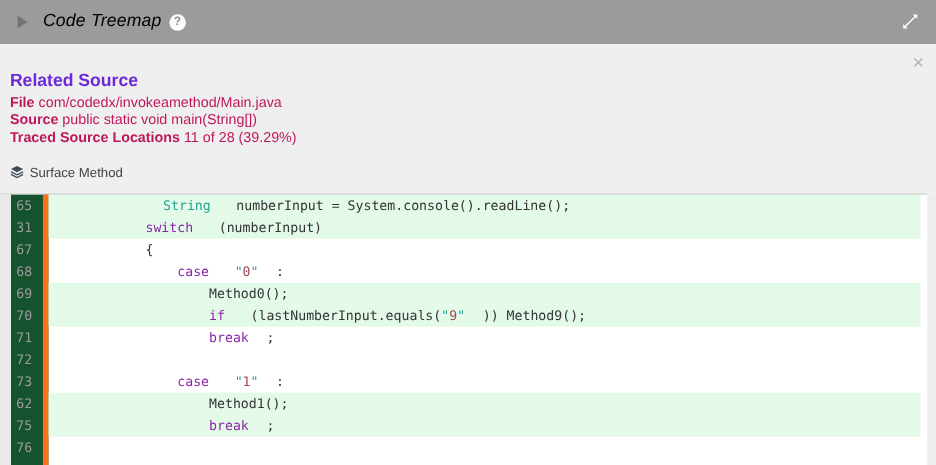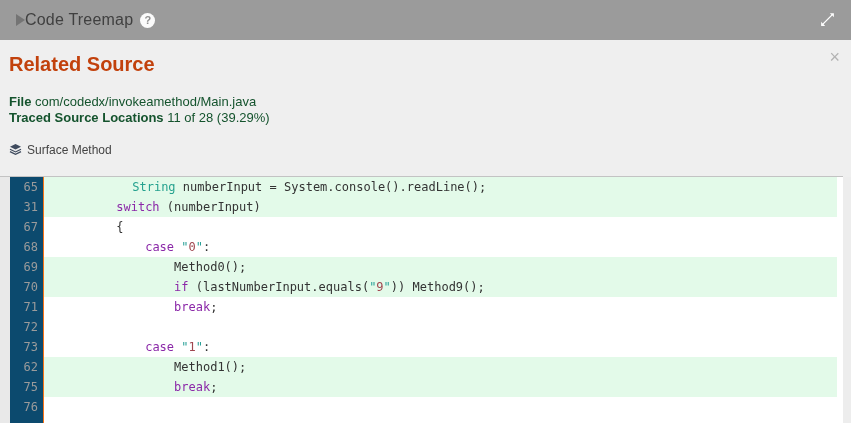--- a/index.html
+++ b/index.html
@@ -9,50 +9,50 @@
   }
   *{box-sizing:border-box;margin:0;padding:0;}
   html,body{width:851px;height:423px;overflow:hidden;}
   body{font-family:"Liberation Sans",sans-serif;background:#fff;}
 
   
   .topbar{height:40px;background:var(--topbar-bg);display:flex;align-items:center;
     padding:0 14px;position:relative;cursor:pointer;}
   .tri{width:0;height:0;border-left:9px solid #747474;border-top:6px solid transparent;
     border-bottom:6px solid transparent;margin-left:2px;}
-  .topbar-title{color:#404040;font-size:16px;letter-spacing:.2px;}
+  .topbar-title{color:#000000;font-size:16px;margin-left:14px;letter-spacing:.2px;font-style:italic;}
   .help-badge{width:15px;height:15px;border-radius:50%;background:#fbfbfb;color:#8f8f8f;
     font-size:11px;font-weight:bold;display:flex;align-items:center;justify-content:center;
     margin-left:7px;line-height:1;}
   .expand-btn{position:absolute;right:15px;top:11px;width:17px;height:17px;cursor:pointer;}
 
   
   .panel-info{height:137px;background:var(--panel-bg);position:relative;padding:9px 10px 0 9px;}
-  .panel-title{font-size:20px;font-weight:bold;color:#c2410c;margin-top:4px;}
+  .panel-title{font-size:16px;font-weight:bold;color:#6d28d9;margin-top:16px;}
   .close-btn{position:absolute;top:8px;right:11px;font-size:18px;color:#b3b3b3;cursor:pointer;
     line-height:1;font-family:"Liberation Sans",sans-serif;}
-  .fields{margin-top:18px;font-size:13px;color:#14532d;}
+  .fields{margin-top:2px;font-size:13px;color:#be185d;}
   .field-row{line-height:16px;white-space:nowrap;}
   .field-row b{font-weight:bold;}
   .surface-row{display:flex;margin-top:17px;color:#444;font-size:12px;}
   .surface-row svg{margin-right:5px;}
   .panel-divider{position:absolute;bottom:0;left:0;right:8px;border-top:1px solid #c3c3c3;}
 
   
   .code-area{height:246px;background:#fff;display:flex;position:relative;
     font-family:"DejaVu Sans Mono","Liberation Mono",monospace;font-size:12px;line-height:20px;}
   .left-strip{width:10px;background:#e9e9e9;flex:0 0 10px;}
-  .gutter{width:34px;flex:0 0 34px;text-align:right;color:var(--num);
-    border-right:1px solid #f97316;background:#0c4a6e;}
+  .gutter{width:34px;flex:0 0 34px;text-align:center;color:var(--num);
+    border-right:5px solid #f97316;background:#14532d;}
   .gutter .num{height:20px;padding-right:5px;}
   .code-lines{flex:1;margin-right:14px;overflow:hidden;}
   .code-row{height:20px;white-space:pre;color:var(--pln);}
   .code-row.hl{background:var(--highlight-green);}
   .kwd{color:var(--kwd);text-align:right;} .typ{color:var(--typ);margin-left:16px;}
-  .stq{color:var(--stq);} .stv{color:var(--stv);} .pln{color:var(--pln);}
+  .stq{color:var(--stq);} .stv{color:var(--stv);} .pln{color:var(--pln);margin-left:16px;}
   .vscroll{position:absolute;right:0;top:0;bottom:0;width:8px;background:#ededed;}
 </style>
 </head>
 <body>
 
 <div class="topbar">
   <span class="tri"></span>
   <span class="topbar-title">Code Treemap</span>
   <span class="help-badge">?</span>
   <span class="expand-btn">
@@ -61,20 +61,21 @@
     </svg>
   </span>
 </div>
 
 <div class="panel-info">
   <div class="panel-title">Related Source</div>
   <span class="close-btn">×</span>
 
   <div class="fields">
     <div class="field-row"><b>File</b> <span>com/codedx/invokeamethod/Main.java</span></div>
+    <div class="field-row"><b>Source</b> <span>public static void main(String[])</span></div>
     <div class="field-row"><b>Traced Source Locations</b> <span>11 of 28 (39.29%)</span></div>
   </div>
 
   <div class="surface-row">
     <svg width="13" height="13" viewBox="0 0 16 16">
       <path d="M8 1.2 L14.8 4.6 L8 8 L1.2 4.6 Z" fill="#3f4b5e"></path>
       <path d="M1.2 7.6 L8 11 L14.8 7.6" fill="none" stroke="#3f4b5e" stroke-width="1.5"></path>
       <path d="M1.2 10.6 L8 14 L14.8 10.6" fill="none" stroke="#3f4b5e" stroke-width="1.5"></path>
     </svg>
     <span>Surface Method</span>

